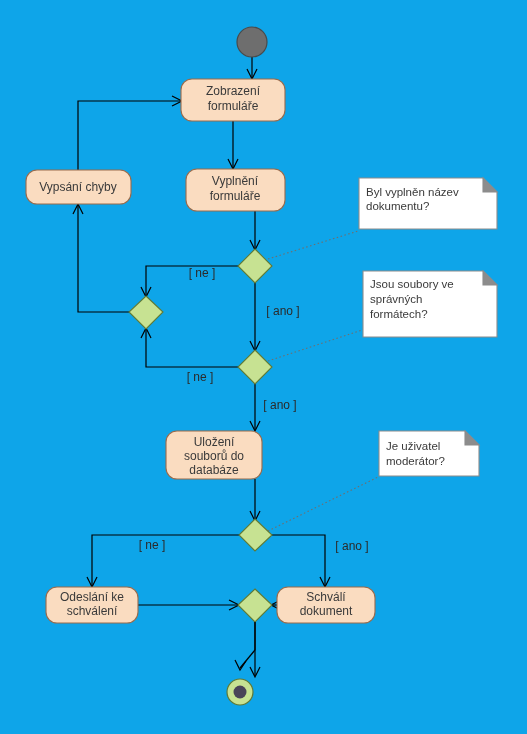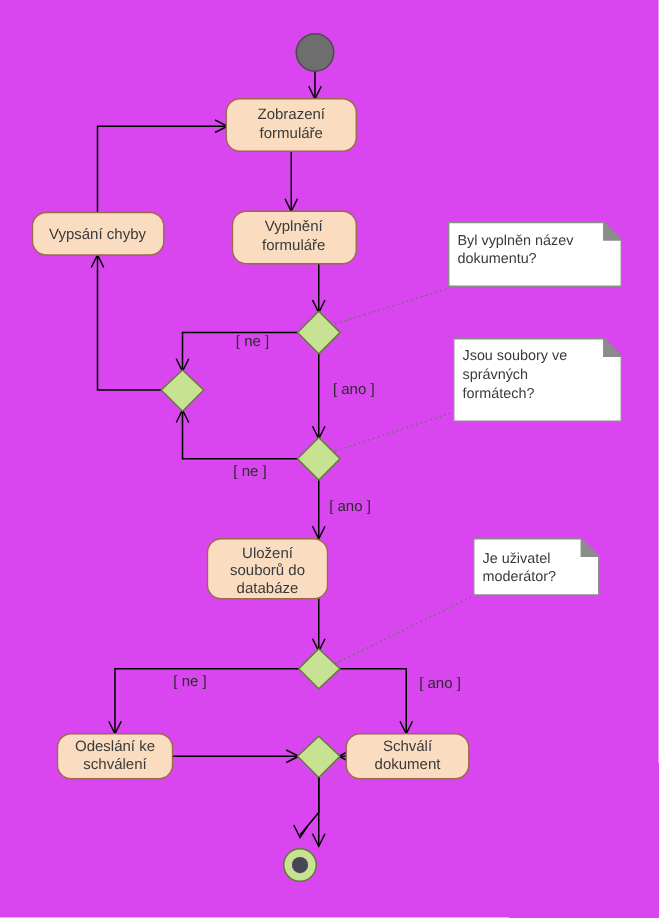--- a/index.html
+++ b/index.html
@@ -10,21 +10,21 @@
   body {
     width: 527px;
     height: 734px;
     font-family: "Liberation Sans", sans-serif;
     overflow: hidden;
   }
   #diagram-root {
     position: relative;
     width: 527px;
     height: 734px;
-    background: #d946ef;
+    background: #0ea5e9;
   }
   svg#uml-canvas {
     display: block;
     width: 527px;
     height: 734px;
   }
   .activity-rect {
     fill: #fadcc0;
     stroke: #9a6a4a;
     stroke-width: 1.1;

